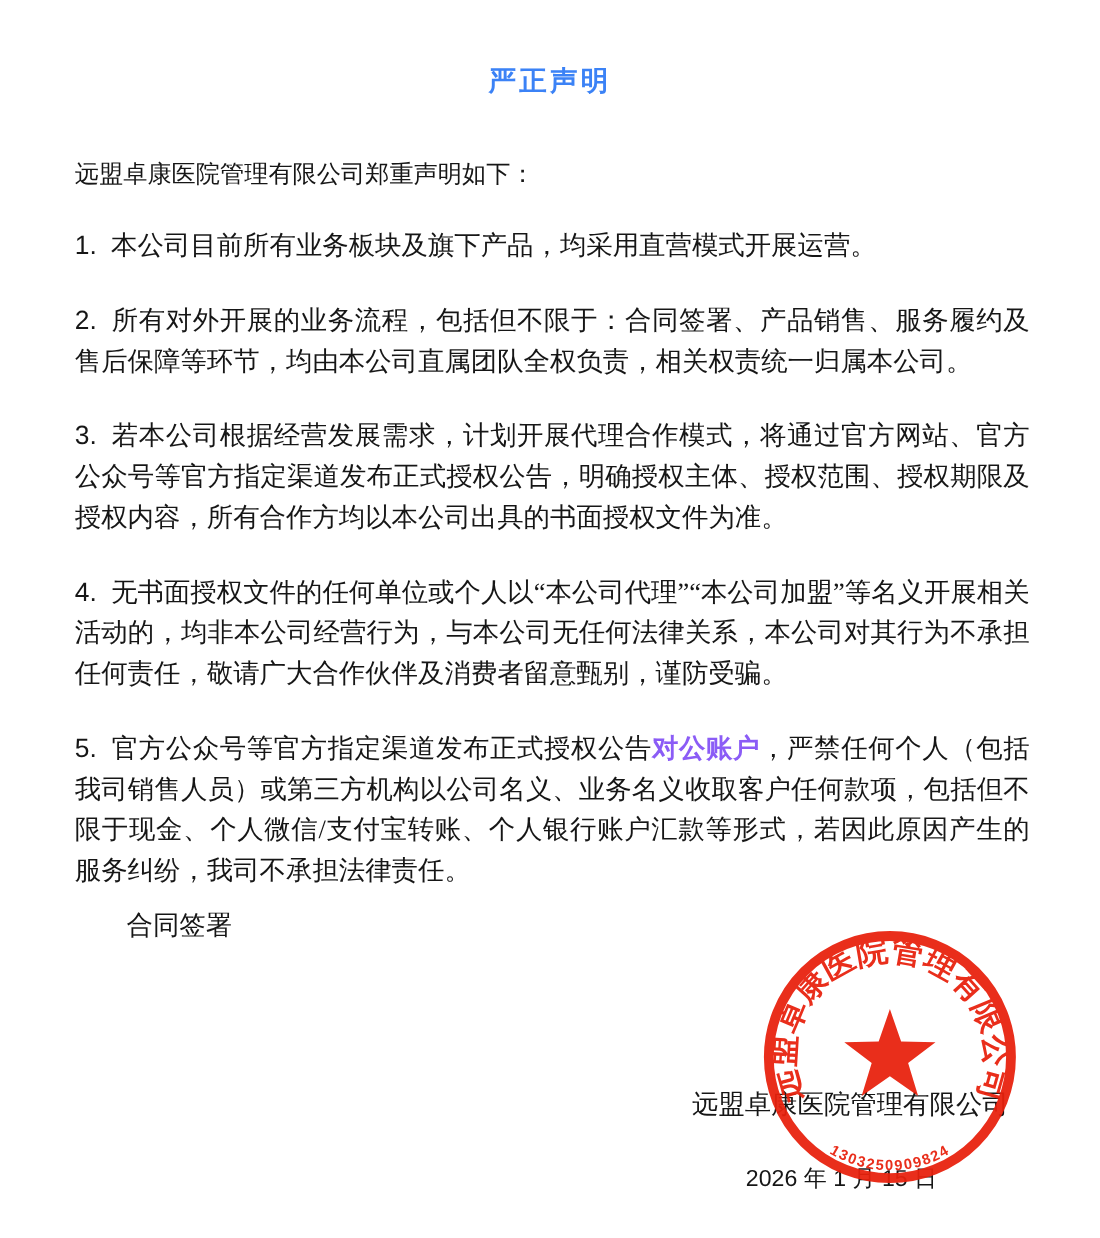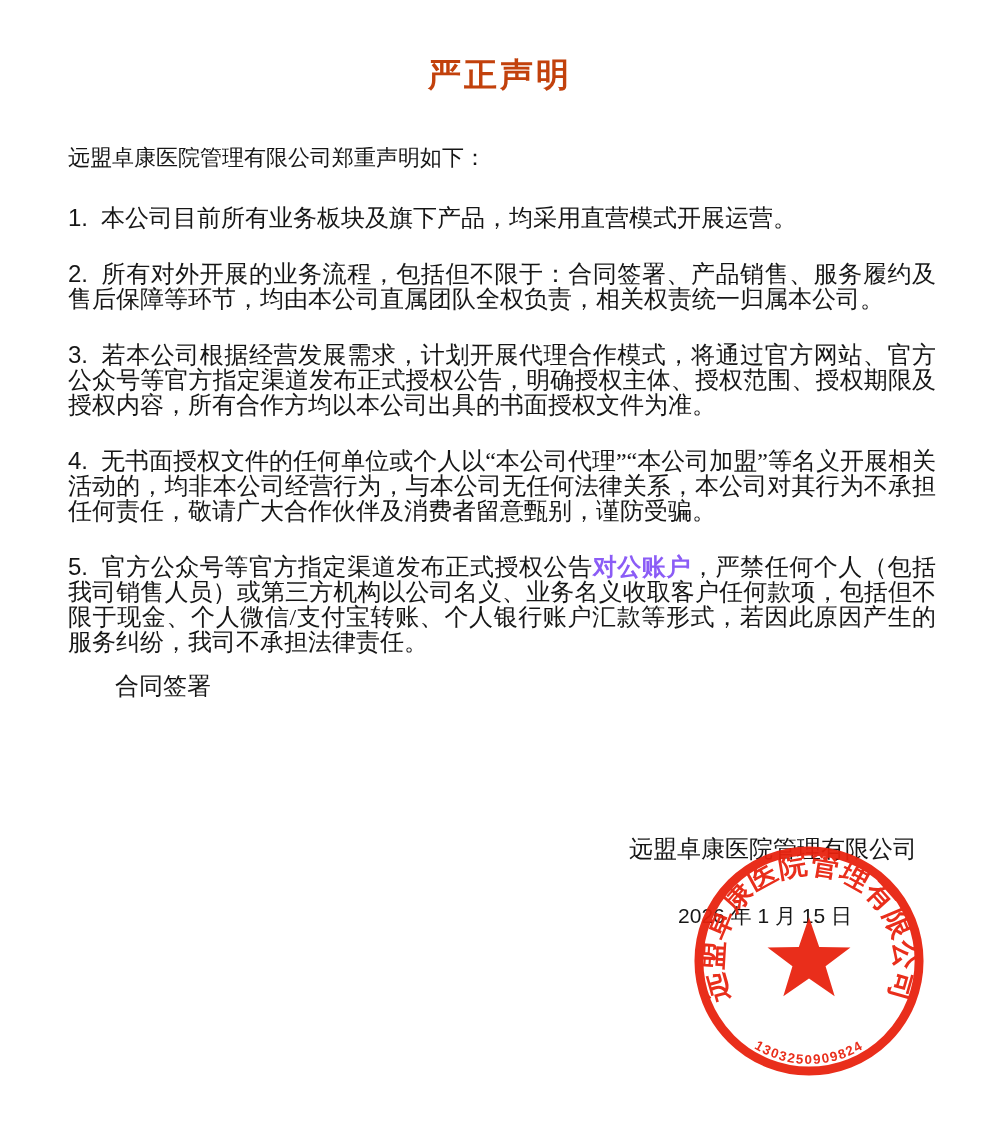--- a/index.html
+++ b/index.html
@@ -10,35 +10,35 @@
     height: 1125px;
     margin: 0 auto;
     background: #ffffff;
     overflow: hidden;
     color: #161616;
     font-family: "Liberation Serif", "DejaVu Serif", serif;
   }
   .title {
     margin-top: 60px;
     text-align: center;
-    font-size: 33px;
+    font-size: 25px;
     line-height: 30px;
     font-weight: 700;
     letter-spacing: 3px;
-    color: #c2410c;
+    color: #3b82f6;
   }
   .intro {
     margin: 50px 64px 0 68px;
     font-size: 22px;
     line-height: 35px;
   }
   .point {
     margin: 30px 64px 0 68px;
     font-size: 24px;
-    line-height: 25px;
+    line-height: 37px;
     text-align: justify;
     text-justify: inter-ideograph;
   }
   .point .num {
     font-family: "Liberation Sans", "DejaVu Sans", sans-serif;
     margin-right: 13px;
   }
   .point .em { font-weight: 700; color: #8b5cf6; }
   .closing {
     margin: 14px 64px 0 68px;

